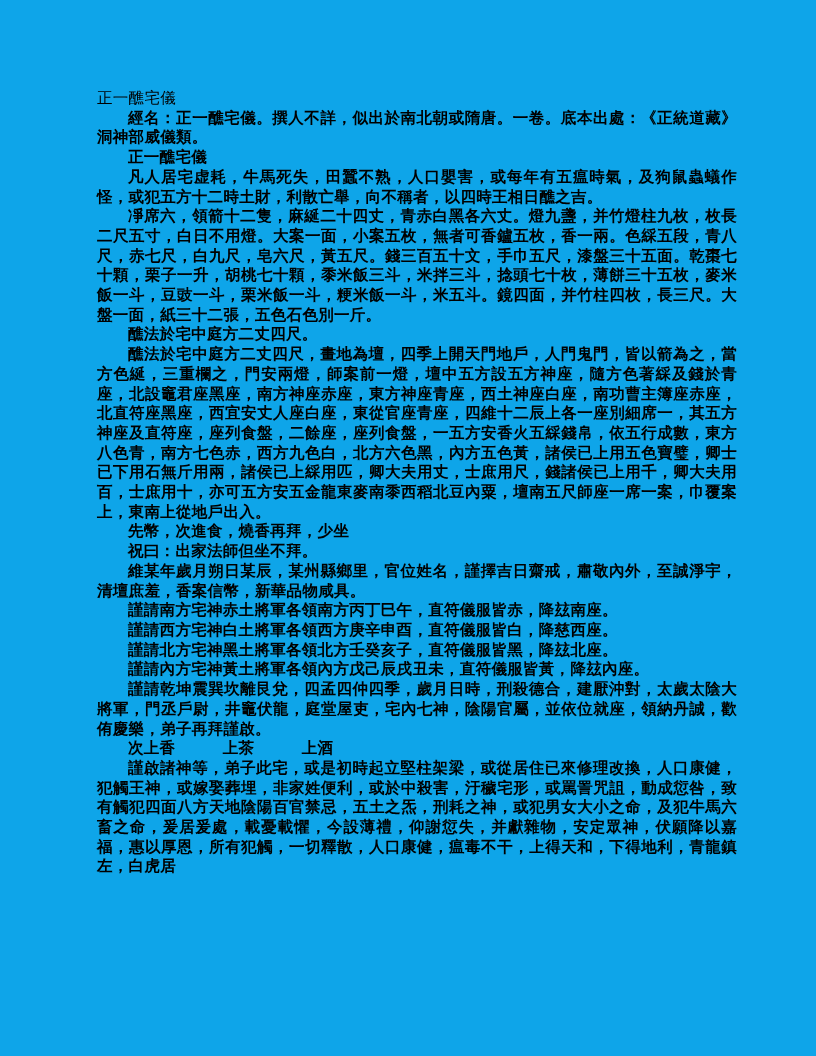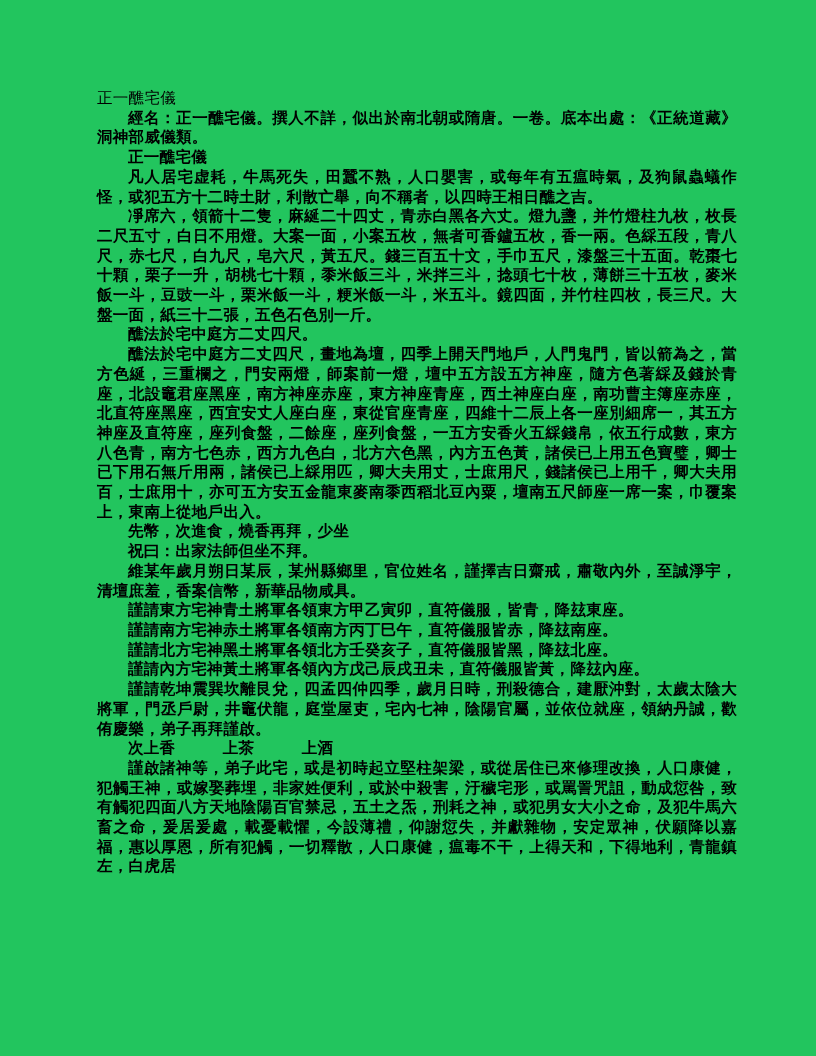--- a/index.html
+++ b/index.html
@@ -11,21 +11,21 @@
     width: 816px;
     height: 1056px;
     overflow: hidden;
     font-family: "Liberation Serif", "DejaVu Serif", serif;
     color: #000000;
   }
   .page {
     position: relative;
     width: 816px;
     height: 1056px;
-    background: #22c55e;
+    background: #0ea5e9;
     box-sizing: border-box;
     padding: 88px 79px 90px 97px;
   }
   .textblock {
     width: 640px;
     font-size: 15.5px;
     line-height: 19.7px;
     text-align: justify;
     letter-spacing: 0.3px;
     word-break: break-all;
@@ -47,21 +47,21 @@
     <p>正一醮宅儀</p>
     <p class="indent">經名：正一醮宅儀。撰人不詳，似出於南北朝或隋唐。一卷。底本出處：《正統道藏》洞神部威儀類。</p>
     <p class="indent">正一醮宅儀</p>
     <p class="indent">凡人居宅虚耗，牛馬死失，田蠶不熟，人口嬰害，或每年有五瘟時氣，及狗鼠蟲蟻作怪，或犯五方十二時土財，利散亡舉，向不稱者，以四時王相日醮之吉。</p>
     <p class="indent">凈席六，領箭十二隻，麻綖二十四丈，青赤白黑各六丈。燈九盞，并竹燈柱九枚，枚長二尺五寸，白日不用燈。大案一面，小案五枚，無者可香鑪五枚，香一兩。色綵五段，青八尺，赤七尺，白九尺，皂六尺，黃五尺。錢三百五十文，手巾五尺，漆盤三十五面。乾棗七十顆，栗子一升，胡桃七十顆，黍米飯三斗，米拌三斗，捻頭七十枚，薄餅三十五枚，麥米飯一斗，豆豉一斗，栗米飯一斗，粳米飯一斗，米五斗。鏡四面，并竹柱四枚，長三尺。大盤一面，紙三十二張，五色石色別一斤。</p>
     <p class="indent">醮法於宅中庭方二丈四尺。</p>
     <p class="indent">醮法於宅中庭方二丈四尺，畫地為壇，四季上開天門地戶，人門鬼門，皆以箭為之，當方色綖，三重欄之，門安兩燈，師案前一燈，壇中五方設五方神座，隨方色著綵及錢於青座，北設竈君座黑座，南方神座赤座，東方神座青座，西土神座白座，南功曹主簿座赤座，北直符座黑座，西宜安丈人座白座，東從官座青座，四維十二辰上各一座別細席一，其五方神座及直符座，座列食盤，二餘座，座列食盤，一五方安香火五綵錢帛，依五行成數，東方八色青，南方七色赤，西方九色白，北方六色黑，內方五色黃，諸侯已上用五色寶璧，卿士已下用石無斤用兩，諸侯已上綵用匹，卿大夫用丈，士庶用尺，錢諸侯已上用千，卿大夫用百，士庶用十，亦可五方安五金龍東麥南黍西稻北豆內粟，壇南五尺師座一席一案，巾覆案上，東南上從地戶出入。</p>
     <p class="indent">先幣，次進食，燒香再拜，少坐</p>
     <p class="indent">祝曰：出家法師但坐不拜。</p>
     <p class="indent">維某年歲月朔日某辰，某州縣鄉里，官位姓名，謹擇吉日齋戒，肅敬內外，至誠淨宇，清壇庶羞，香案信幣，新華品物咸具。</p>
-    <p class="indent">謹請東方宅神青土將軍各領東方甲乙寅卯，直符儀服，皆青，降玆東座。</p>
     <p class="indent">謹請南方宅神赤土將軍各領南方丙丁巳午，直符儀服皆赤，降玆南座。</p>
+    <p class="indent">謹請西方宅神白土將軍各領西方庚辛申酉，直符儀服皆白，降慈西座。</p>
     <p class="indent">謹請北方宅神黑土將軍各領北方壬癸亥子，直符儀服皆黑，降玆北座。</p>
     <p class="indent">謹請內方宅神黃土將軍各領內方戊己辰戌丑未，直符儀服皆黃，降玆內座。</p>
     <p class="indent">謹請乾坤震巽坎離艮兌，四孟四仲四季，歲月日時，刑殺德合，建厭沖對，太歲太陰大將軍，門丞戶尉，井竈伏龍，庭堂屋吏，宅內七神，陰陽官屬，並依位就座，領納丹誠，歡侑慶樂，弟子再拜謹啟。</p>
     <p class="indent">次上香　　　上茶　　　上酒</p>
     <p class="indent">謹啟諸神等，弟子此宅，或是初時起立堅柱架梁，或從居住已來修理改換，人口康健，犯觸王神，或嫁娶葬埋，非家姓便利，或於中殺害，汙穢宅形，或罵詈咒詛，動成愆咎，致有觸犯四面八方天地陰陽百官禁忌，五土之炁，刑耗之神，或犯男女大小之命，及犯牛馬六畜之命，爰居爰處，載憂載懼，今設薄禮，仰謝愆失，并獻雜物，安定眾神，伏願降以嘉福，惠以厚恩，所有犯觸，一切釋散，人口康健，瘟毒不干，上得天和，下得地利，青龍鎮左，白虎居</p>
   </div>
 </div>
 
 </body></html>

